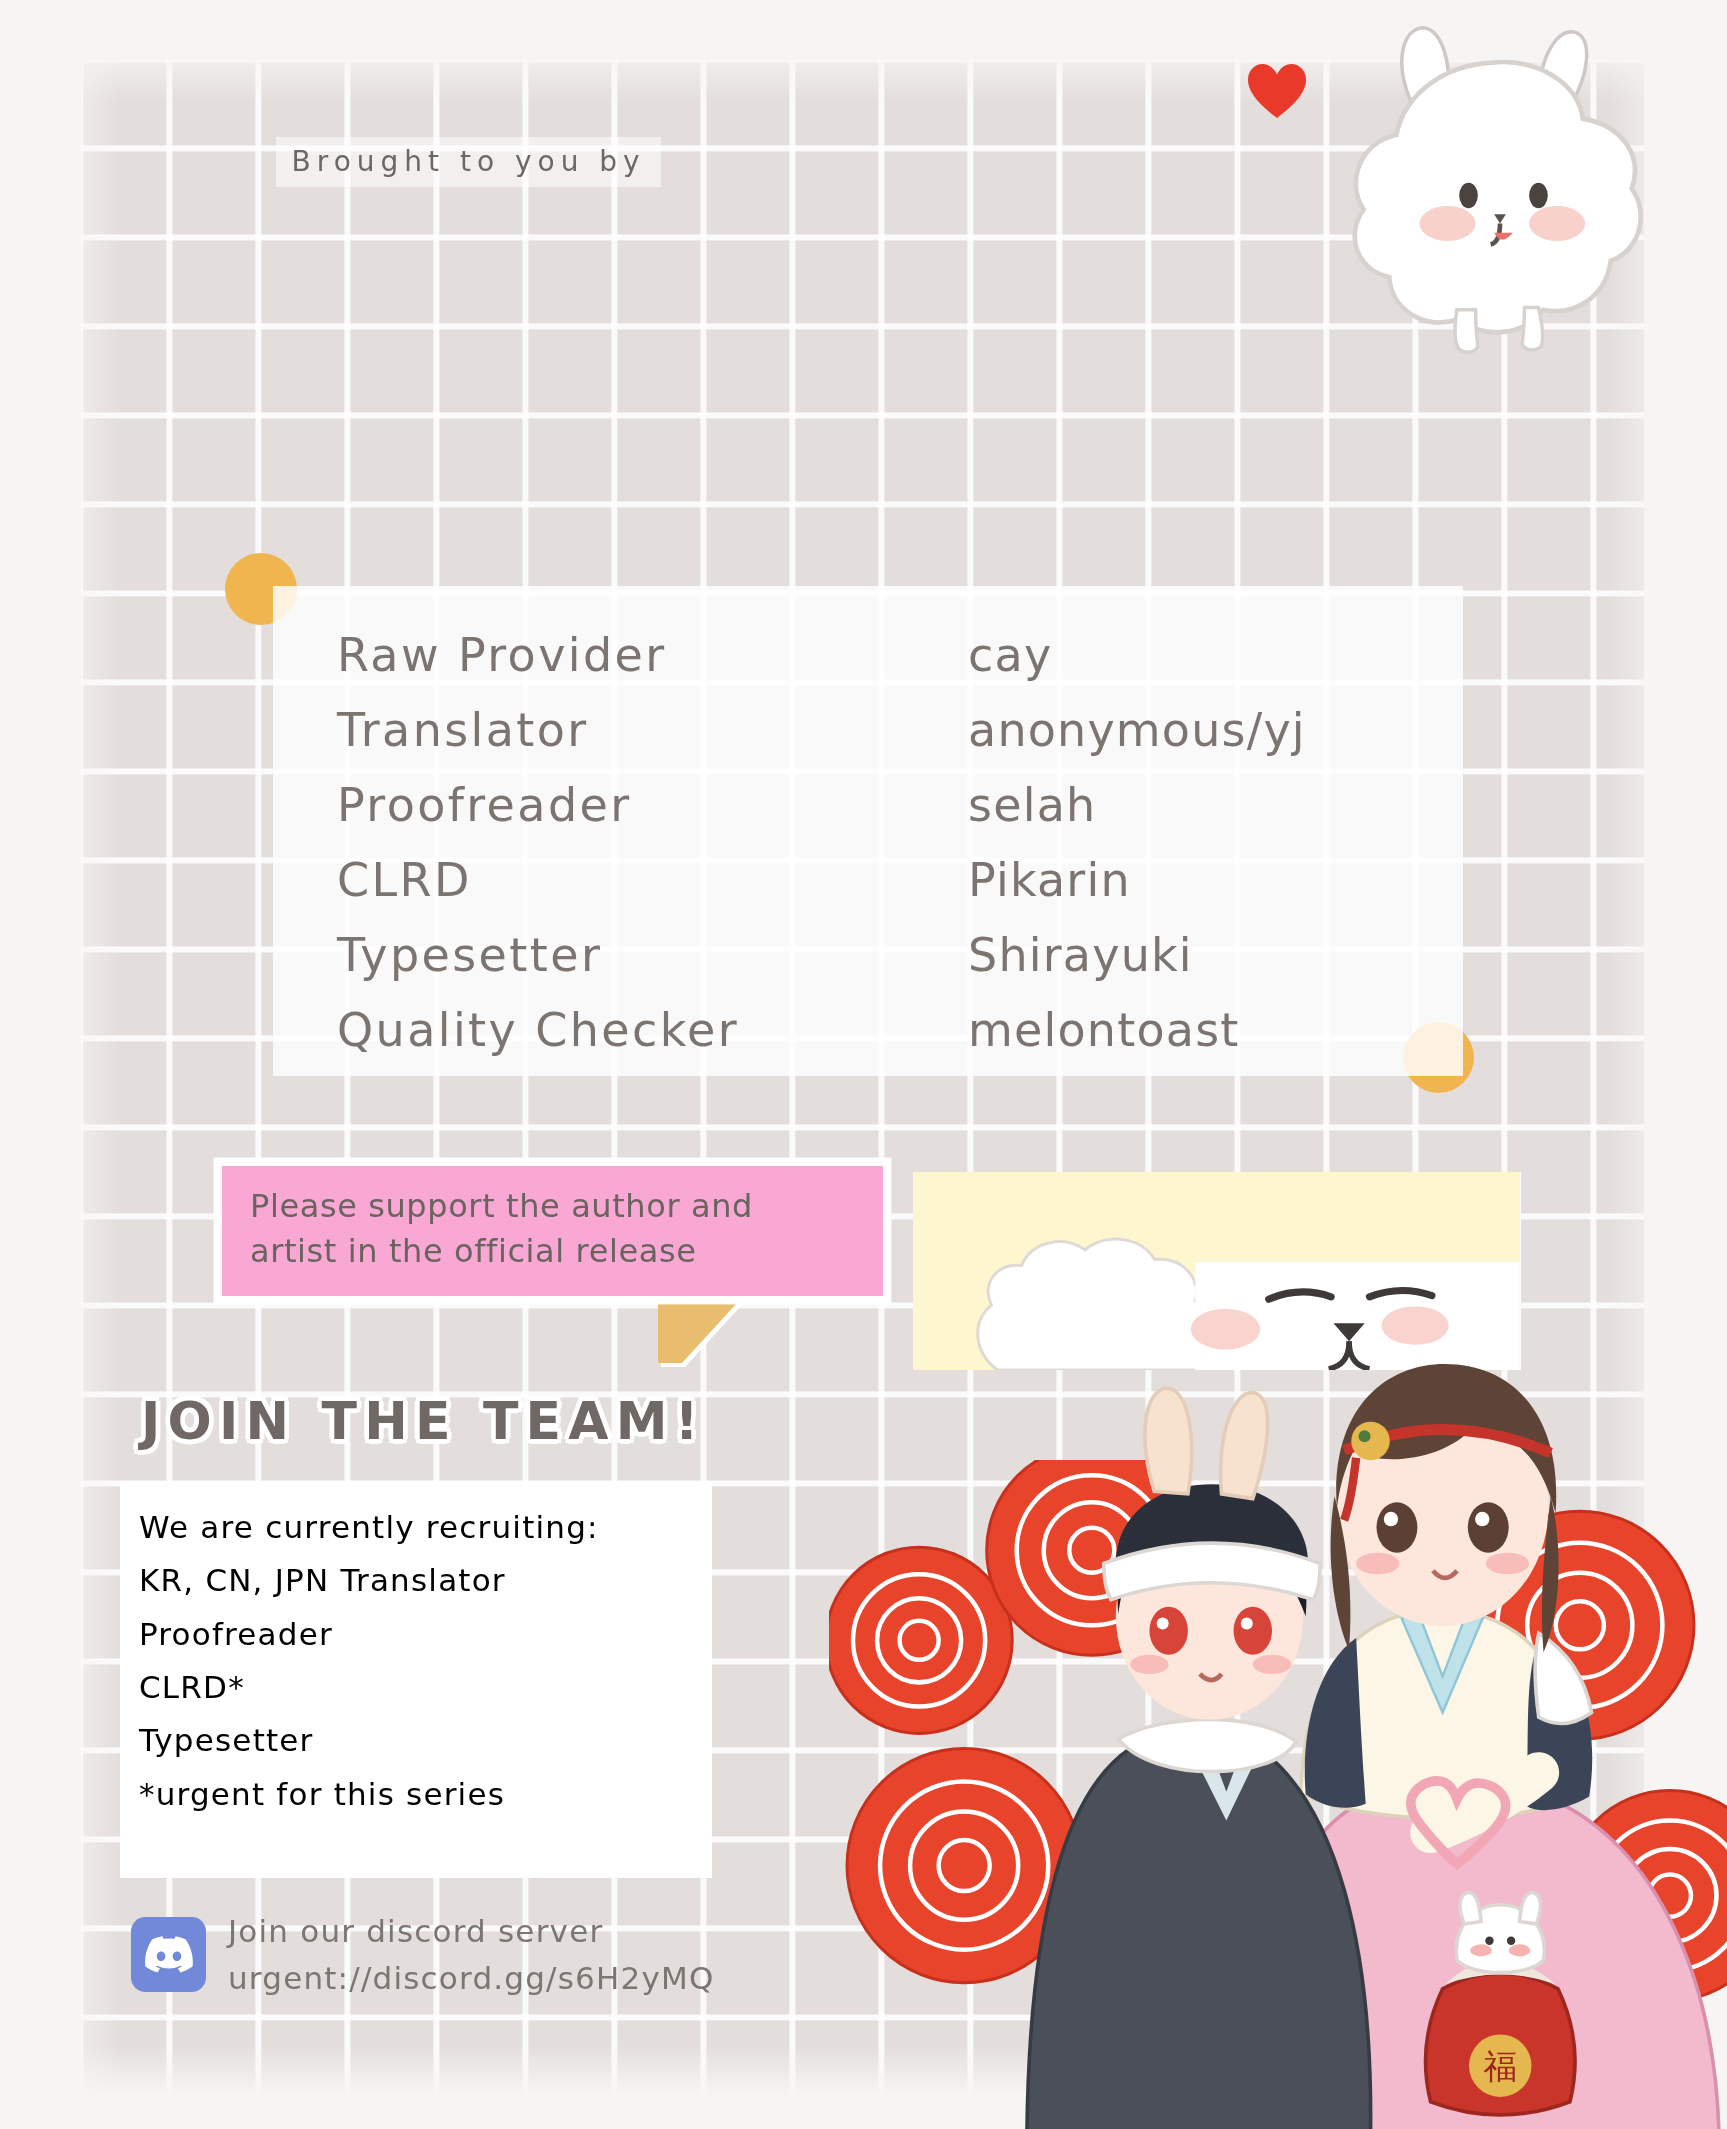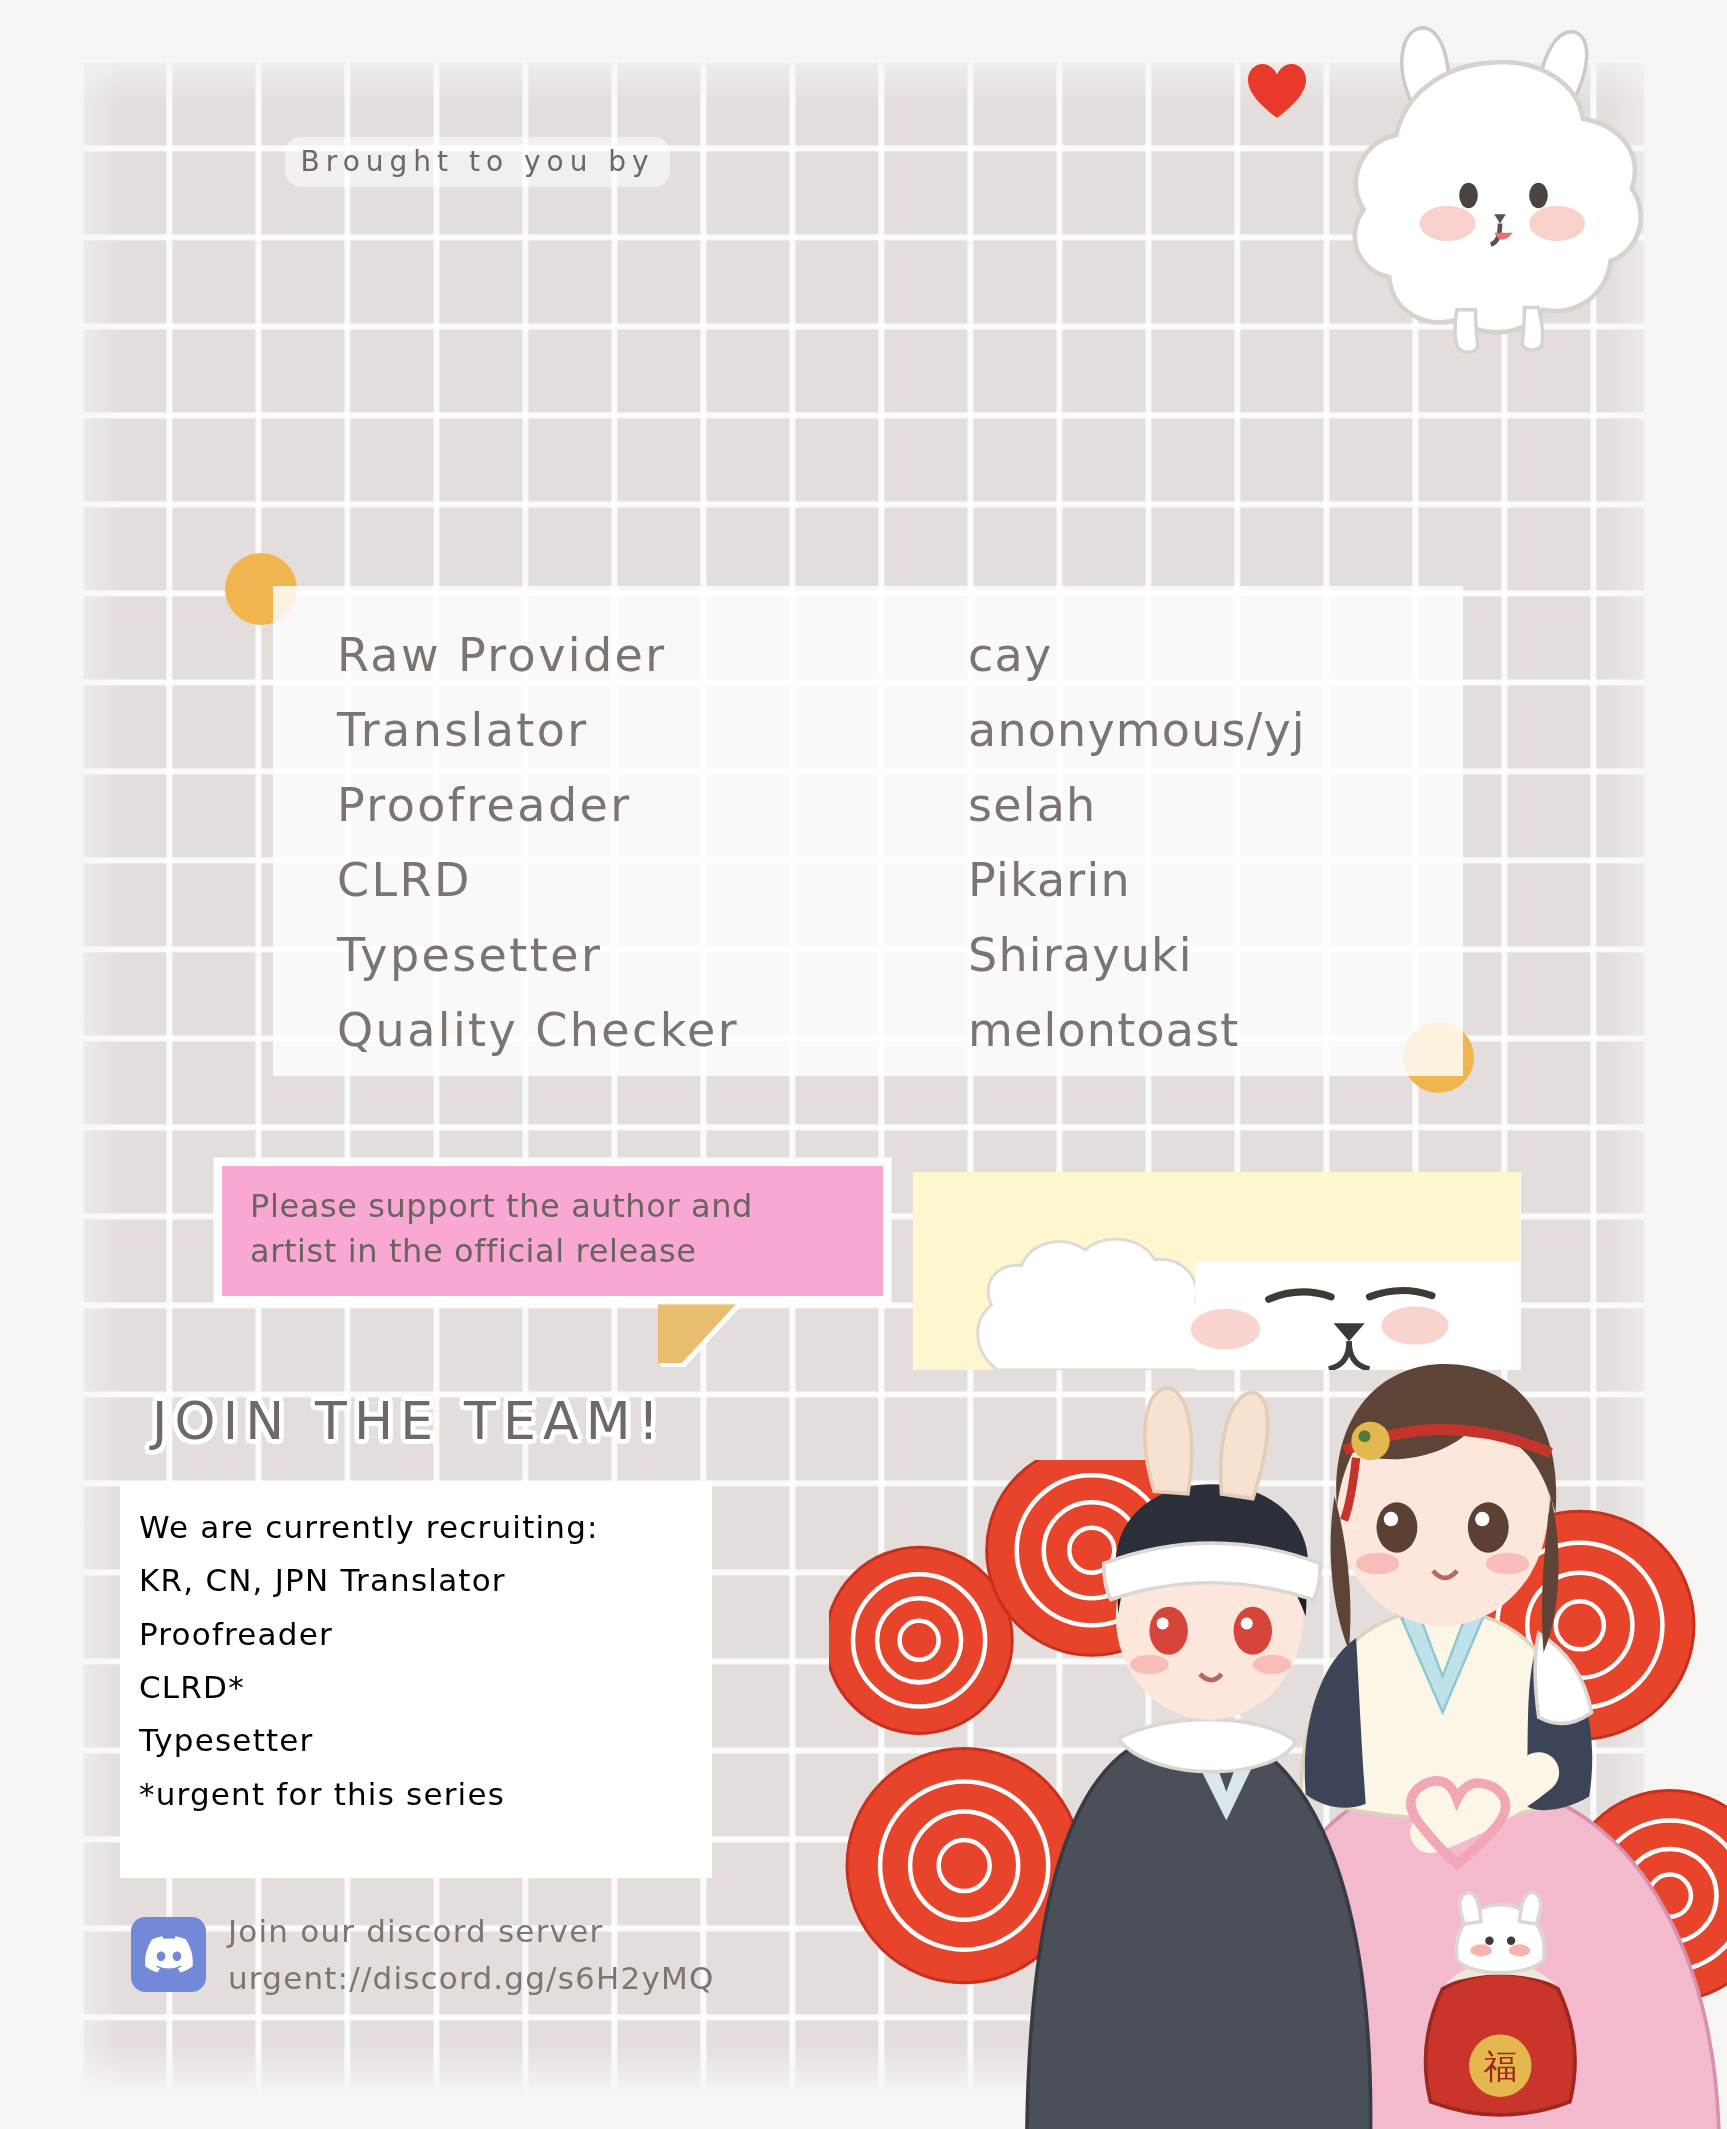--- a/index.html
+++ b/index.html
@@ -57,30 +57,29 @@
   .grid-fade-bottom {
     position: absolute;
     left: 0; bottom: 0;
     width: 1728px; height: 84px;
     background: linear-gradient(to top, #f7f5f4 40%, rgba(247,245,244,0));
   }
 
   
   .brought-by {
     position: absolute;
-    left: 285px;
+    left: 276px;
     top: 137px;
     font-family: "DejaVu Sans", sans-serif;
     font-size: 28px;
     letter-spacing: 6px;
     color: #6e6763;
     background: rgba(255,255,255,0.55);
     padding: 8.4px 15.6px;
     white-space: nowrap;
-    border-radius: 16px;
   }
 
   .cafe-title {
     position: absolute;
     left: 385px;
     top: 198px;
     font-family: "DejaVu Serif", serif;
     font-style: italic;
     font-size: 174px;
     font-weight: 400;
@@ -202,24 +201,24 @@
     left: 1160px;
     top: 1172px;
     width: 361px;
     height: 198px;
     background: #ffffff;
   }
 
   
   .join-title {
     position: absolute;
-    left: 152px;
+    left: 141px;
     top: 1391px;
     font-family: "DejaVu Sans", sans-serif;
-    font-weight: normal;
+    font-weight: bold;
     font-size: 52px;
     letter-spacing: 7.2px;
     color: #6f6865;
     text-shadow:
       -3.6px -3.6px 0 #ffffff, 3.6px -3.6px 0 #ffffff,
       -3.6px 3.6px 0 #ffffff, 3.6px 3.6px 0 #ffffff,
       0 -4.8px 0 #ffffff, 0 4.8px 0 #ffffff,
       -4.8px 0 0 #ffffff, 4.8px 0 0 #ffffff;
     white-space: nowrap;
   }

